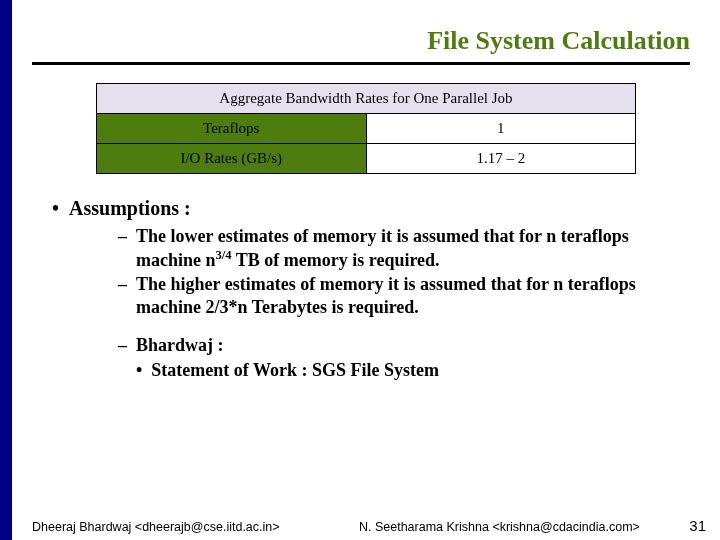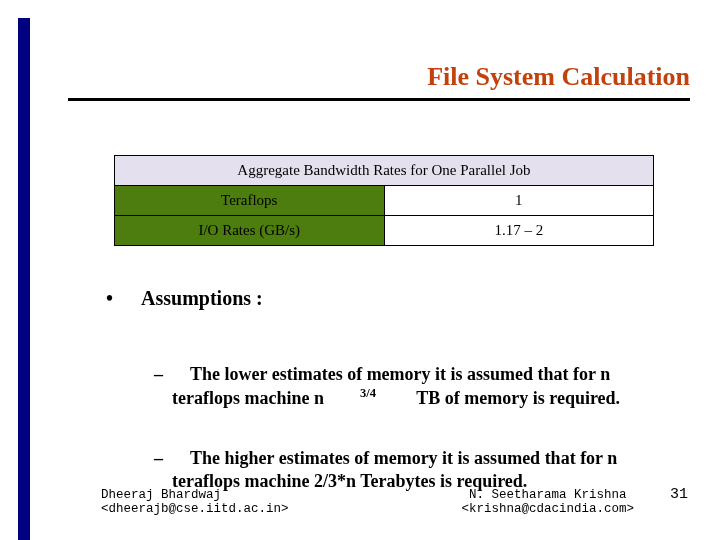--- a/index.html
+++ b/index.html
@@ -1,30 +1,30 @@
 <!DOCTYPE html>
 <html><head>
 <meta charset="utf-8">
 <style>
-  * { margin: 0; padding: 18px; box-sizing: border-box; }
+  * { margin: 0; padding: 0; box-sizing: border-box; }
   body {
     width: 720px;
     height: 540px;
     background: #fff;
     font-family: Georgia, 'Times New Roman', serif;
     position: relative;
     border-left: 12px solid #000080;
     overflow: hidden;
   }
   .title {
     text-align: right;
     font-size: 26px;
     font-weight: bold;
     padding: 26px 30px 6px 0;
-    color: #c2410c;
+    color: #4d7c0f;
   }
   .title-rule {
     border: none;
     border-top: 3px solid #000;
     margin: 0 30px 0 20px;
   }
   .tbl {
     border-collapse: collapse;
     margin: 18px auto 0 auto;
     width: 540px;
@@ -49,45 +49,45 @@
   .content {
     padding: 22px 40px 0 40px;
     font-size: 18px;
     color: #000;
     line-height: 1.25;
   }
   .bullet-h {
     font-family: 'Book Antiqua', Georgia, serif;
     font-weight: bold;
     font-size: 20px;
-    margin-bottom: 16px;
+    margin-bottom: 4px;
   }
   .sub {
     margin-left: 66px;
     text-indent: -18px;
     padding-left: 18px;
     font-weight: bold;
     font-family: 'Book Antiqua', Georgia, serif;
     margin-bottom: 2px;
   }
   .sub2 {
     margin-left: 84px;
     text-indent: -14px;
     padding-left: 14px;
     font-weight: bold;
     font-family: 'Book Antiqua', Georgia, serif;
   }
   .sup { vertical-align: super; font-size: 0.7em; }
   .footer {
     position: absolute;
     bottom: 6px;
-    left: 35px;
+    left: 20px;
     right: 14px;
     font-size: 12.5px;
-    font-family: Liberation Mono, monospace;
+    font-family: Liberation Sans, sans-serif;
     display: flex;
     justify-content: flex-end;
     align-items: baseline;
   }
   .footer .mid { text-align: center; flex: 1; margin-left: 30px; }
   .footer .pg { color: #000; font-size: 15px; }
   .gap { height: 14px; }
 </style>
 </head>
 <body>
@@ -110,19 +110,20 @@
   </tr>
 </tbody>
   </table>
 
 <div class="content">
   <div class="bullet-h">•&nbsp;&nbsp;<span>Assumptions :</span></div>
   <div class="sub">–&nbsp;&nbsp;<span>The lower estimates of memory it is assumed that for n teraflops machine n</span><span class="sup">3/4</span><span> TB of memory is required.</span></div>
   <div class="sub">–&nbsp;&nbsp;<span>The higher estimates of memory it is assumed that for n teraflops machine 2/3*n Terabytes is required.</span></div>
   <div class="gap"></div>
   <div class="sub">–&nbsp;&nbsp;<span>Bhardwaj :</span></div>
+  <div class="sub2">•&nbsp;&nbsp;<span>Statement of Work : SGS File System</span></div>
 </div>
 
 <div class="footer">
   <span>Dheeraj Bhardwaj &lt;dheerajb@cse.iitd.ac.in&gt;</span>
   <span class="mid">N. Seetharama Krishna &lt;krishna@cdacindia.com&gt;</span>
   <span class="pg">31</span>
 </div>
 
 </body></html>

